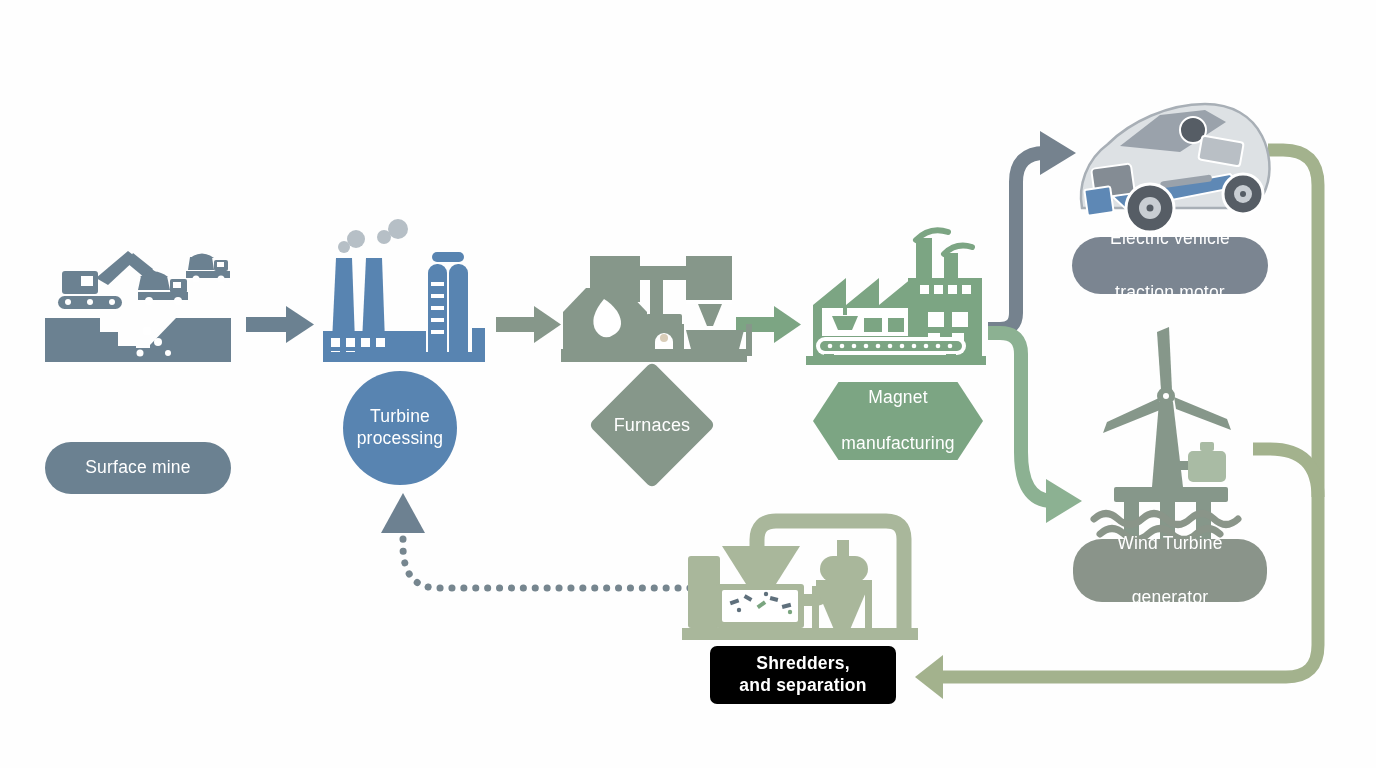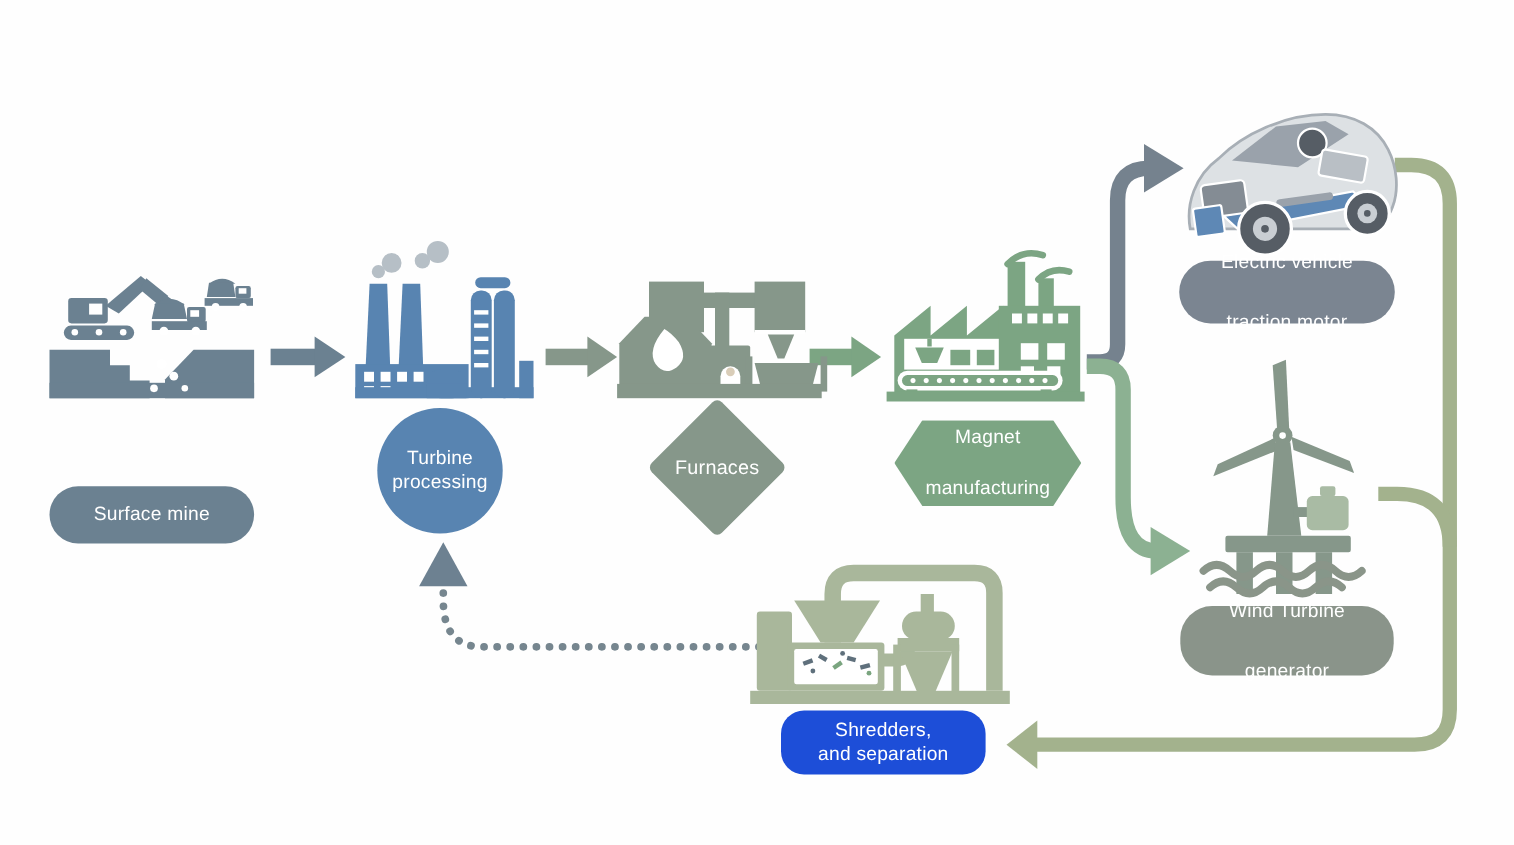--- a/index.html
+++ b/index.html
@@ -10,22 +10,22 @@
          color:#fff;font-size:17.5px;line-height:1.25;text-align:center;letter-spacing:.2px;}
   .pill{border-radius:29px;gap:32px;}
   .lbl-mine{left:45px;top:394px;width:186px;height:52px;background:#6b8191;border-radius:26px;margin-top:48px;}
   .lbl-chem{left:343px;top:371px;width:114px;height:114px;background:#5884b1;border-radius:50%;}
   .diamond-shape{position:absolute;left:607px;top:380px;width:90px;height:90px;background:#86978a;
          transform:rotate(45deg);border-radius:6px;}
   .lbl-furn{left:592px;top:405px;width:120px;height:40px;font-size:18px;}
   .lbl-magnet{left:813px;top:382px;width:170px;height:78px;background:#7ca583;
          clip-path:polygon(15% 0,85% 0,100% 50%,85% 100%,15% 100%,0 50%);gap:24px;}
   .lbl-ev{left:1072px;top:237px;width:196px;height:57px;background:#7b8591;}
-  .lbl-wt{left:1073px;top:551px;width:194px;height:63px;background:#8a948a;text-align:right;}
-  .lbl-shred{left:710px;top:646px;width:186px;height:58px;background:#1d4ed8;border-radius:21px;}
+  .lbl-wt{left:1073px;top:539px;width:194px;height:63px;background:#8a948a;text-align:right;}
+  .lbl-shred{left:710px;top:646px;width:186px;height:58px;background:#000000;border-radius:7px;font-weight:bold;}
 </style>
 </head>
 <body>
 
 <div id="stage">
 
 <svg id="icons" width="1376" height="768" viewBox="0 0 1376 768">
 
   <g fill="#6b8191">
     <path d="M45 318 H100 V332 H118 V346 H136 V362 H45 Z"></path>

